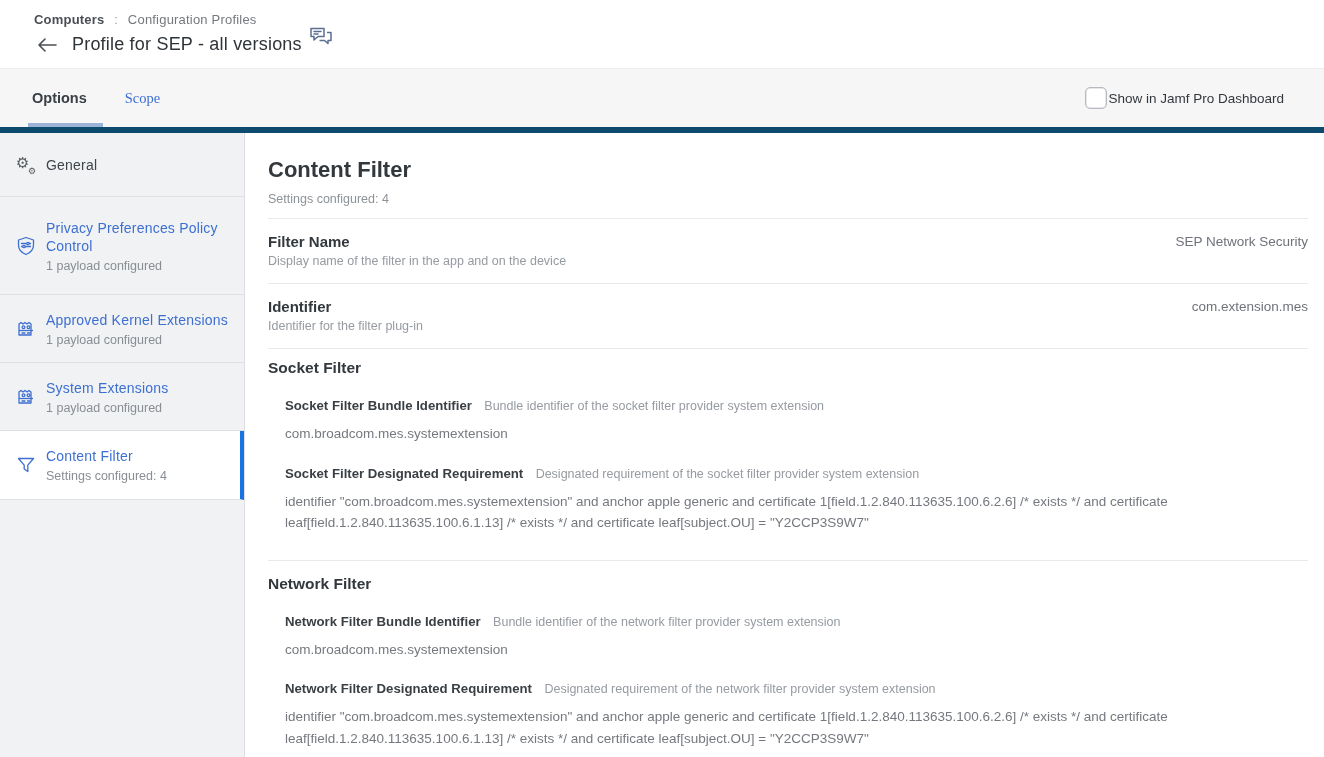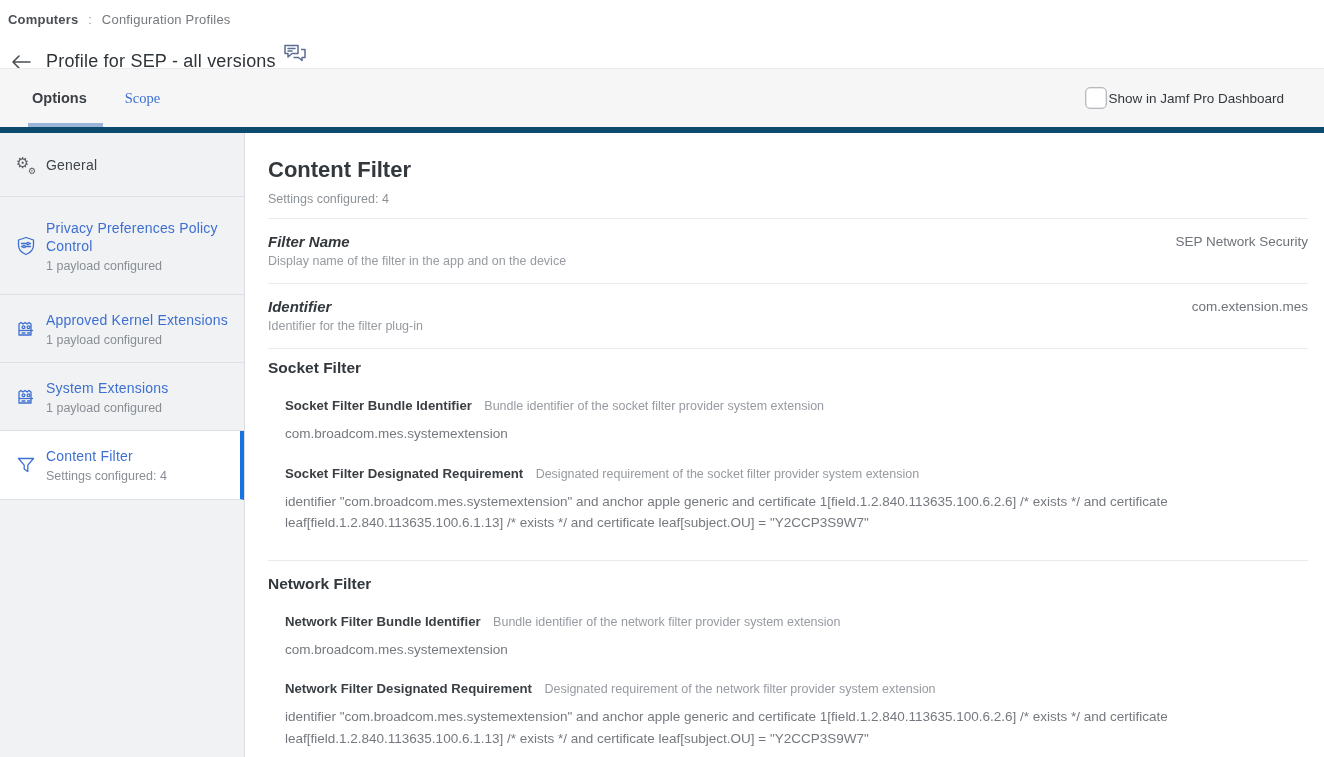--- a/index.html
+++ b/index.html
@@ -1,24 +1,24 @@
 <!DOCTYPE html>
 <html><head>
 <meta charset="utf-8">
 <style>
   * { margin:0; padding:0; box-sizing:border-box; }
   html,body { width:1324px; height:757px; overflow:hidden; background:#fff;
               font-family:"Liberation Sans","DejaVu Sans",sans-serif; }
 
   
-  .app-header { height:68px; background:#fff; padding:12px 0 0 8px; }
+  .app-header { height:68px; background:#fff; padding:12px 0 0 34px; }
   .breadcrumb { font-size:13px; color:#75797e; letter-spacing:.2px; }
   .breadcrumb .crumb-parent { font-weight:700; color:#4a4f54; }
   .breadcrumb .crumb-sep { margin:0 6px; color:#9a9ea3; }
-  .title-row { display:flex; align-items:center; margin-top:24px; }
+  .title-row { display:flex; align-items:center; margin-top:7px; }
   .back-btn { width:26px; height:20px; display:flex; align-items:center; justify-content:center;
               cursor:pointer; color:#4a4f54; }
   .page-title { font-size:18px; font-weight:500; color:#2f3439; margin-left:12px; letter-spacing:.2px; }
   .convo-icon { margin-left:6px; margin-top:-12px; }
 
   
   .tab-bar { height:65px; background:#f6f6f7; border-top:1px solid #ececee;
              border-bottom:6px solid #0c4a6e; display:flex; align-items:center;
              position:relative; }
   .tabs { display:flex; height:100%; align-items:center; padding-left:30px; }
@@ -57,21 +57,21 @@
 
   
   .main { flex:1; background:#fff; padding:22px 16px 0 23px; }
   .content-title { font-size:22px; font-weight:700; color:#33383d; line-height:30px; }
   .content-subtitle { font-size:12.5px; color:#8d9297; margin-top:6px; line-height:16px; }
   .divider { border:none; border-top:1px solid #e7e9eb; margin:0; }
   .divider.after-subtitle { margin-top:11px; }
 
   .kv-row { display:flex; justify-content:space-between; align-items:flex-start;
             padding:13px 0 14px 0; }
-  .kv-label { font-size:15px; font-weight:700; color:#33383d; line-height:19px;font-style:italic; }
+  .kv-label { font-size:15px; font-weight:700; color:#33383d; line-height:19px; }
   .kv-desc { font-size:12.5px; color:#969ba1; margin-top:2px; line-height:16px; }
   .kv-value { font-size:13.5px; color:#6e737a; padding-top:2px; text-align:right; }
 
   .section-title { font-size:15.5px; font-weight:700; color:#33383d; margin-top:9px; line-height:19px; }
   .field { margin-left:17px; margin-top:19px; }
   .field-head { line-height:17px; }
   .field-label { font-size:13.2px; font-weight:700; color:#3a3f44; }
   .field-desc { font-size:12.5px; color:#969ba1; margin-left:8px; }
   .field-value { font-size:13.5px; color:#75797f; margin-top:8px; line-height:21.5px;
                  max-width:1045px; }

